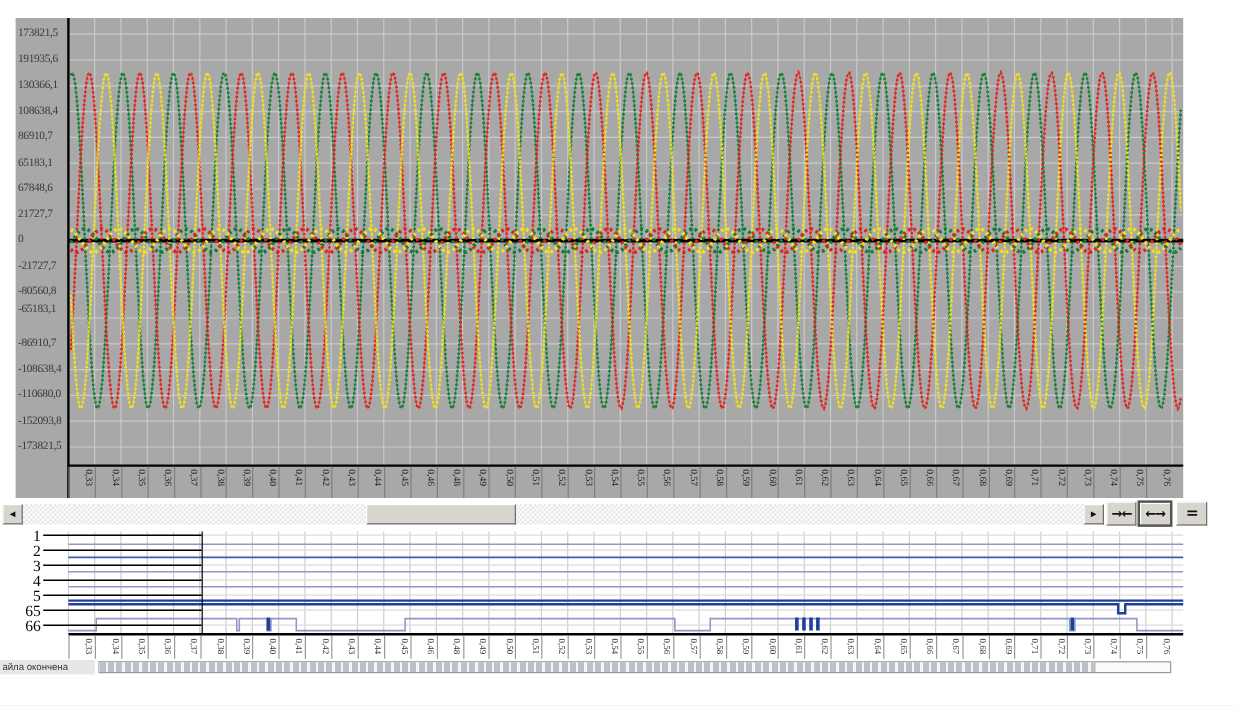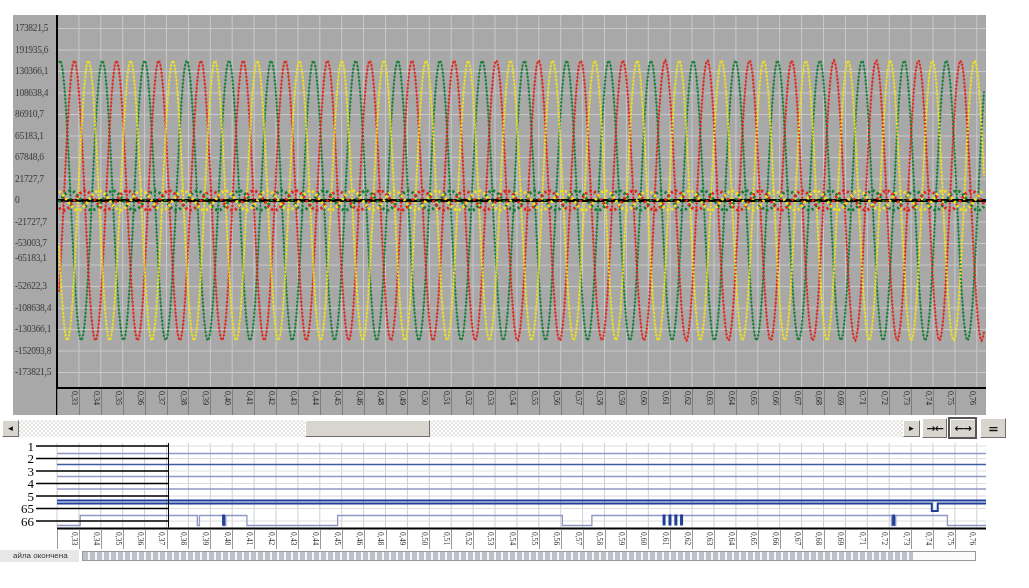--- a/index.html
+++ b/index.html
@@ -32,21 +32,21 @@
           border-top:1px solid #fff;border-left:1px solid #fff;
           border-right:1px solid #707070;border-bottom:1px solid #707070;
           display:flex;align-items:center;justify-content:center;
           font:bold 11px "DejaVu Sans",sans-serif;color:#111;letter-spacing:-1px;z-index:4;}
   .tool-btn.active{border:2px solid #555;box-shadow:inset 1px 1px 0 #fff;}
   
   .dig-rowlab{position:absolute;left:2px;width:32px;text-align:right;
           font:13px "Liberation Serif",serif;color:#000;z-index:3;}
   
   .status-label{position:absolute;left:0;top:550px;width:79px;height:12px;background:#e7e7e7;
-          font:8px "Liberation Sans",sans-serif;color:#333;line-height:12px;padding-left:13px;
+          font:8px "Liberation Sans",sans-serif;color:#333;line-height:12px;padding-left:2px;
           box-sizing:border-box;white-space:nowrap;overflow:hidden;z-index:3;}
   .progress-track{position:absolute;left:82px;top:551px;width:894px;height:10px;
           box-sizing:border-box;border:1px solid #9a9a9a;background:#fbfbfb;z-index:3;}
   .progress-fill{height:100%;
           background-image:repeating-linear-gradient(90deg,#bcc0cb 0 5px,#f6f6f6 5px 7px);}
 </style>
 </head>
 <body>
 
 <div class="app">
@@ -223,25 +223,25 @@
 <div class="ylab" style="top: 23px;">173821,5</div>
     <div class="ylab" style="top: 44.5px;">191935,6</div>
     <div class="ylab" style="top: 66px;">130366,1</div>
     <div class="ylab" style="top: 87.5px;">108638,4</div>
     <div class="ylab" style="top: 109px;">86910,7</div>
     <div class="ylab" style="top: 130.5px;">65183,1</div>
     <div class="ylab" style="top: 152px;">67848,6</div>
     <div class="ylab" style="top: 173.5px;">21727,7</div>
     <div class="ylab" style="top: 195px;">0</div>
     <div class="ylab" style="top: 216.5px;">-21727,7</div>
-    <div class="ylab" style="top: 238px;">-53003,7</div>
+    <div class="ylab" style="top: 238px;">-80560,8</div>
     <div class="ylab" style="top: 253px;">-65183,1</div>
-    <div class="ylab" style="top: 281px;">-52622,3</div>
+    <div class="ylab" style="top: 281px;">-86910,7</div>
     <div class="ylab" style="top: 302.5px;">-108638,4</div>
-    <div class="ylab" style="top: 324px;">-130366,1</div>
+    <div class="ylab" style="top: 324px;">-110680,0</div>
     <div class="ylab" style="top: 345.5px;">-152093,8</div>
     <div class="ylab" style="top: 367px;">-173821,5</div>
     <div class="xcell" style="left: 57px; top: 389px; width: 21.9px; height: 26px;">0,33</div>
     <div class="xcell" style="left: 78.9px; top: 389px; width: 21.9px; height: 26px;">0,34</div>
     <div class="xcell" style="left: 100.8px; top: 389px; width: 21.9px; height: 26px;">0,35</div>
     <div class="xcell" style="left: 122.7px; top: 389px; width: 21.9px; height: 26px;">0,36</div>
     <div class="xcell" style="left: 144.6px; top: 389px; width: 21.9px; height: 26px;">0,37</div>
     <div class="xcell" style="left: 166.5px; top: 389px; width: 21.9px; height: 26px;">0,38</div>
     <div class="xcell" style="left: 188.4px; top: 389px; width: 21.9px; height: 26px;">0,39</div>
     <div class="xcell" style="left: 210.3px; top: 389px; width: 21.9px; height: 26px;">0,40</div>

